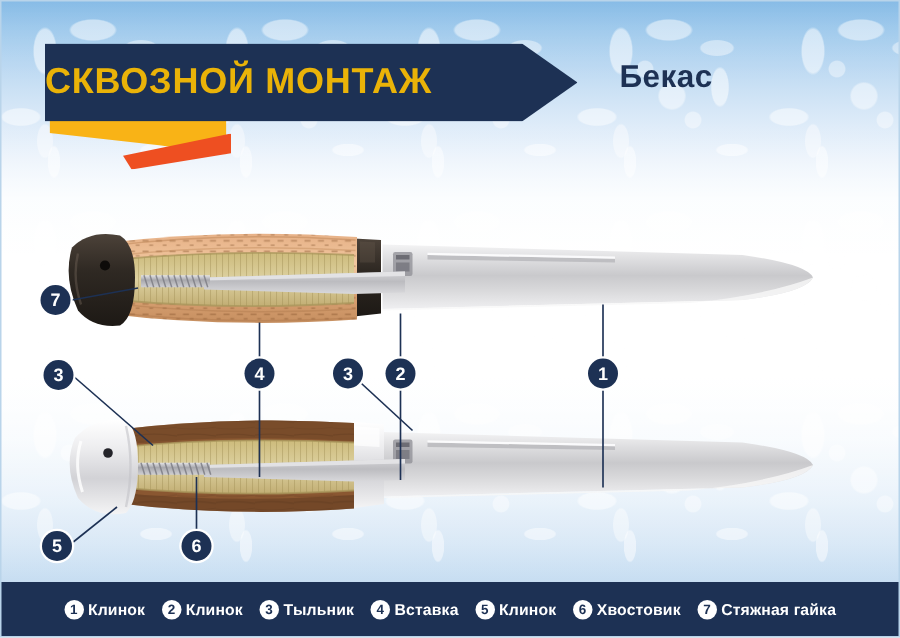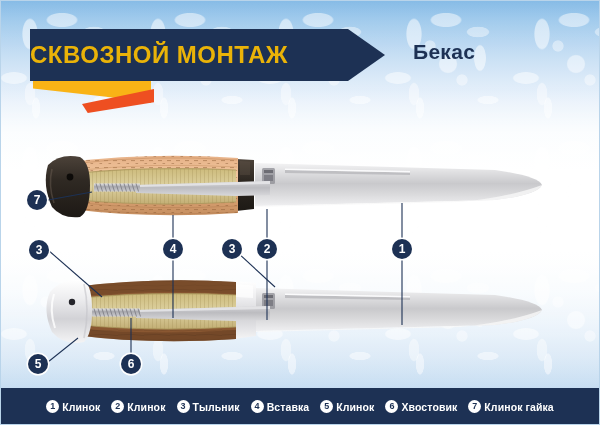--- a/index.html
+++ b/index.html
@@ -359,18 +359,18 @@
     <div class="legend-item">
       <span class="legend-badge">5</span>
       <span class="legend-label">Клинок</span>
     </div>
     <div class="legend-item">
       <span class="legend-badge">6</span>
       <span class="legend-label">Хвостовик</span>
     </div>
     <div class="legend-item">
       <span class="legend-badge">7</span>
-      <span class="legend-label">Клинок гайка</span>
+      <span class="legend-label">Стяжная гайка</span>
     </div>
   </div>
 
   <div class="frame"></div>
 </div>
 
 </body></html>

